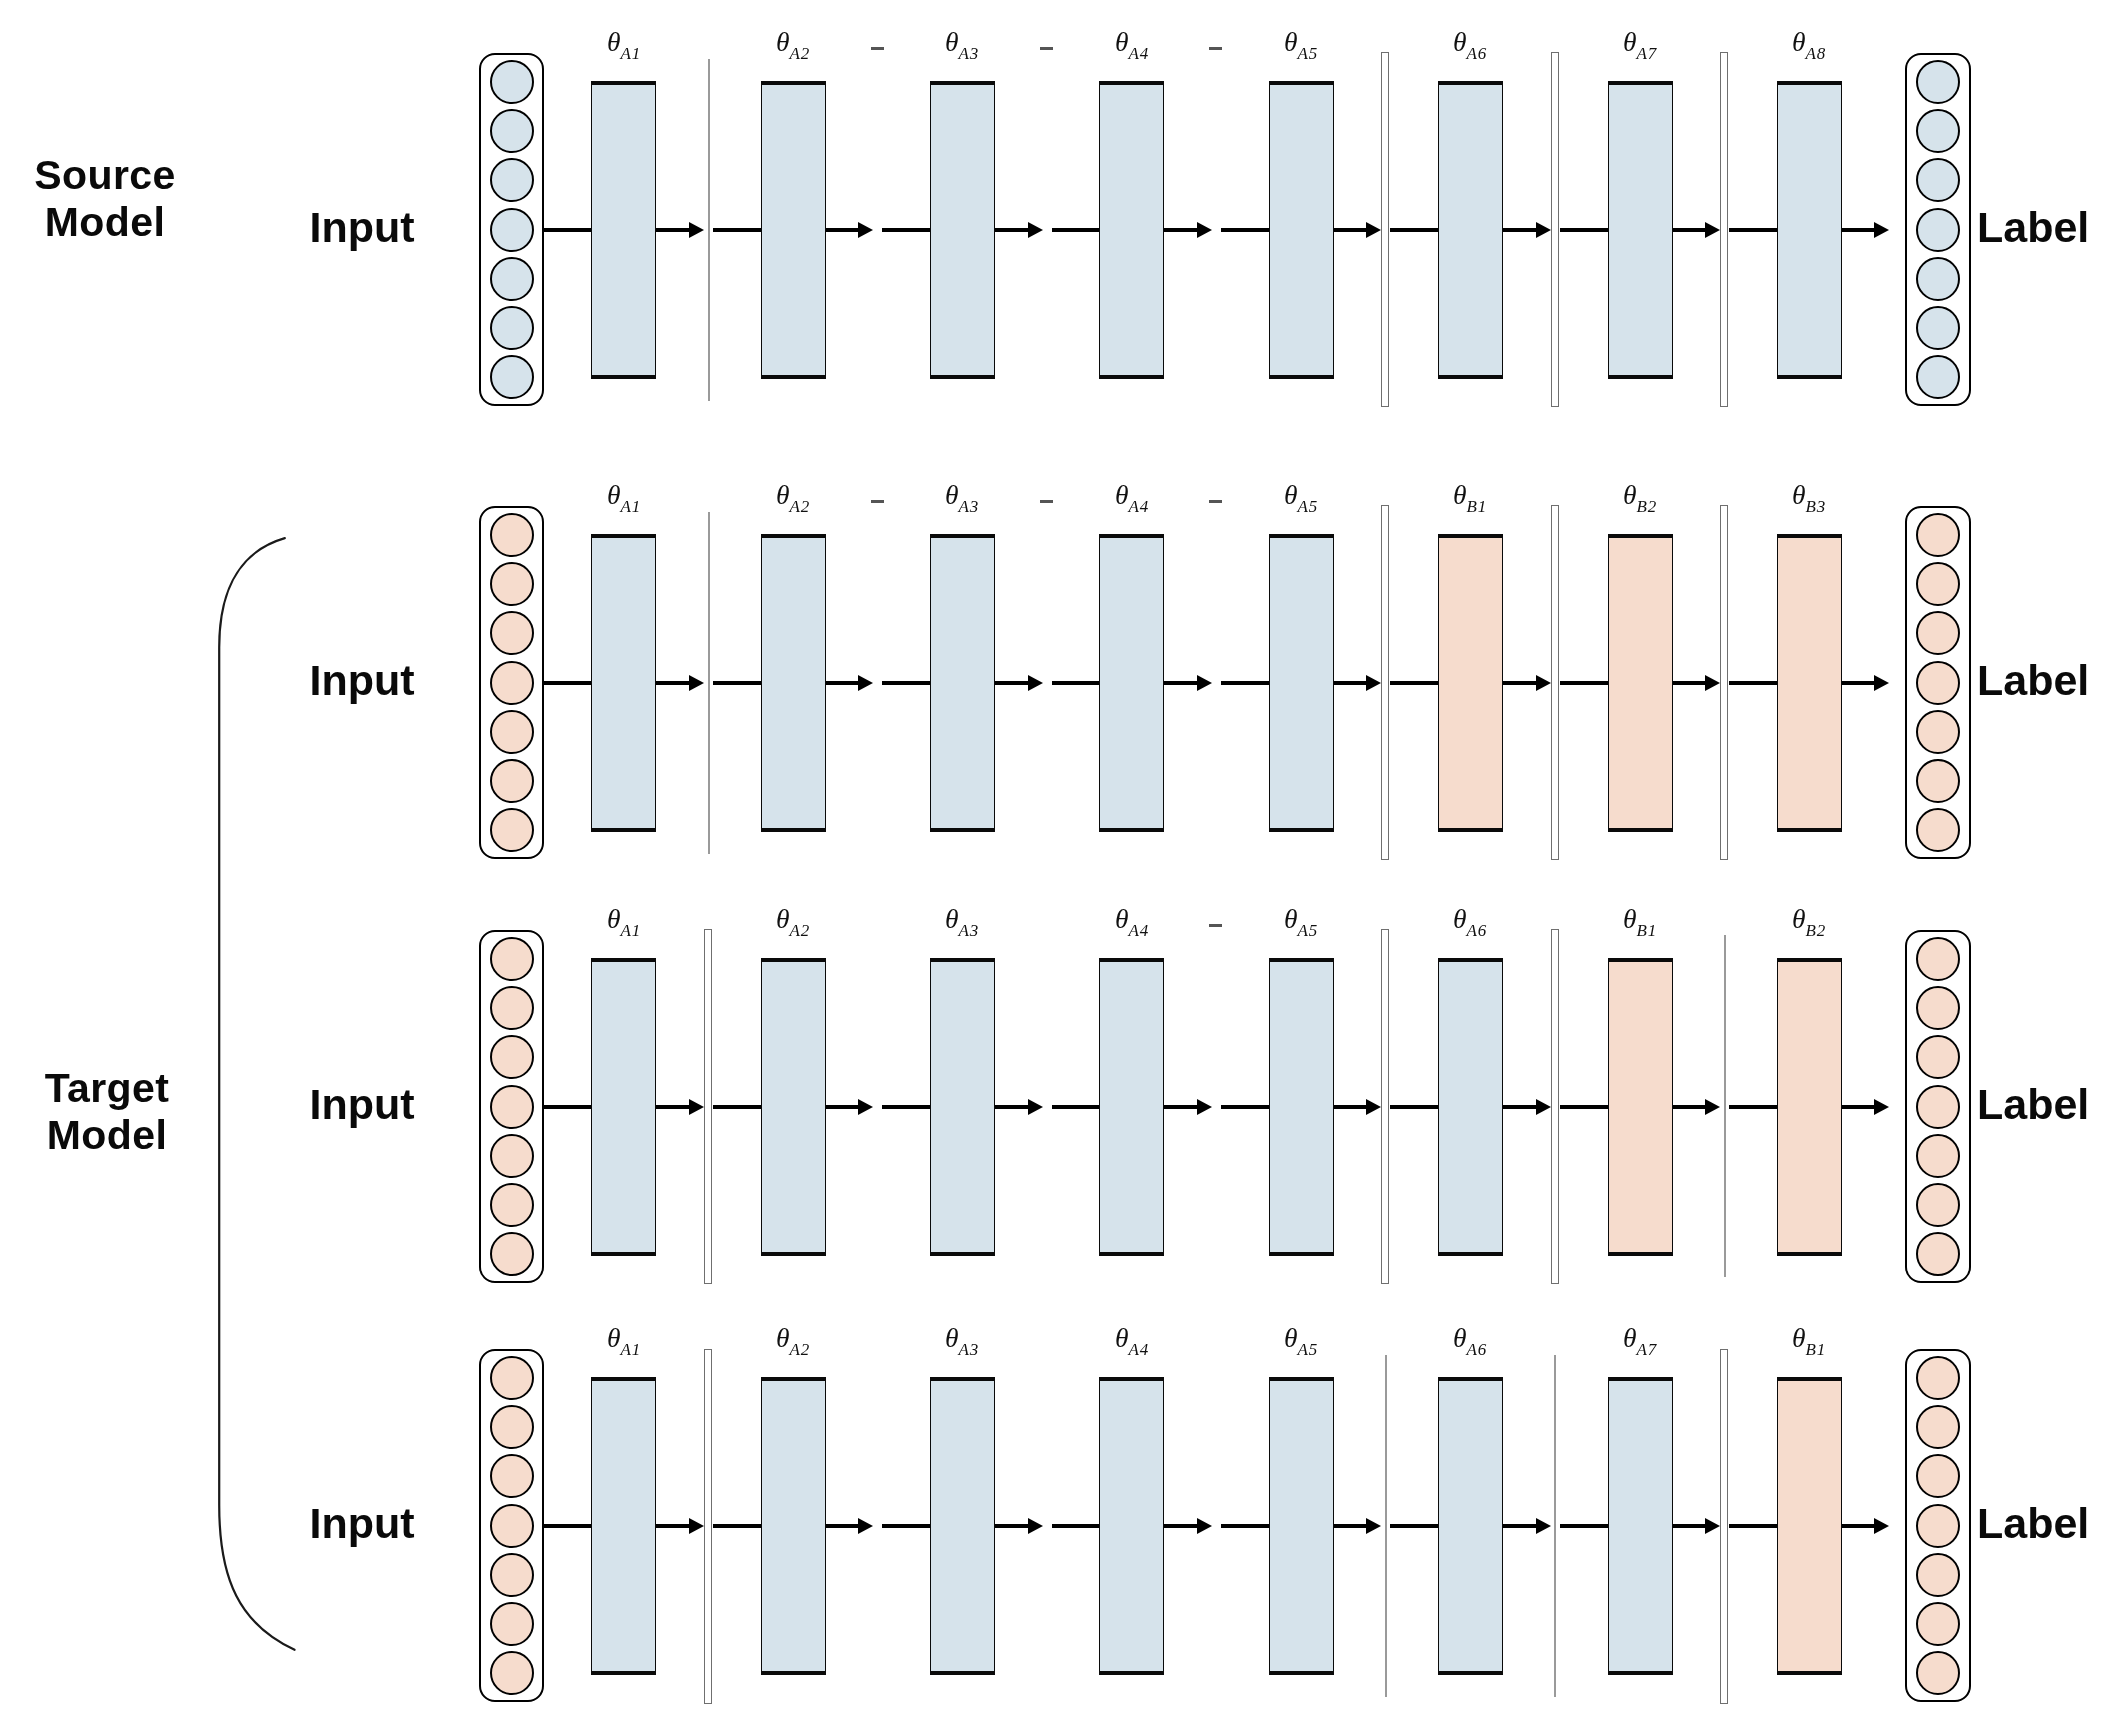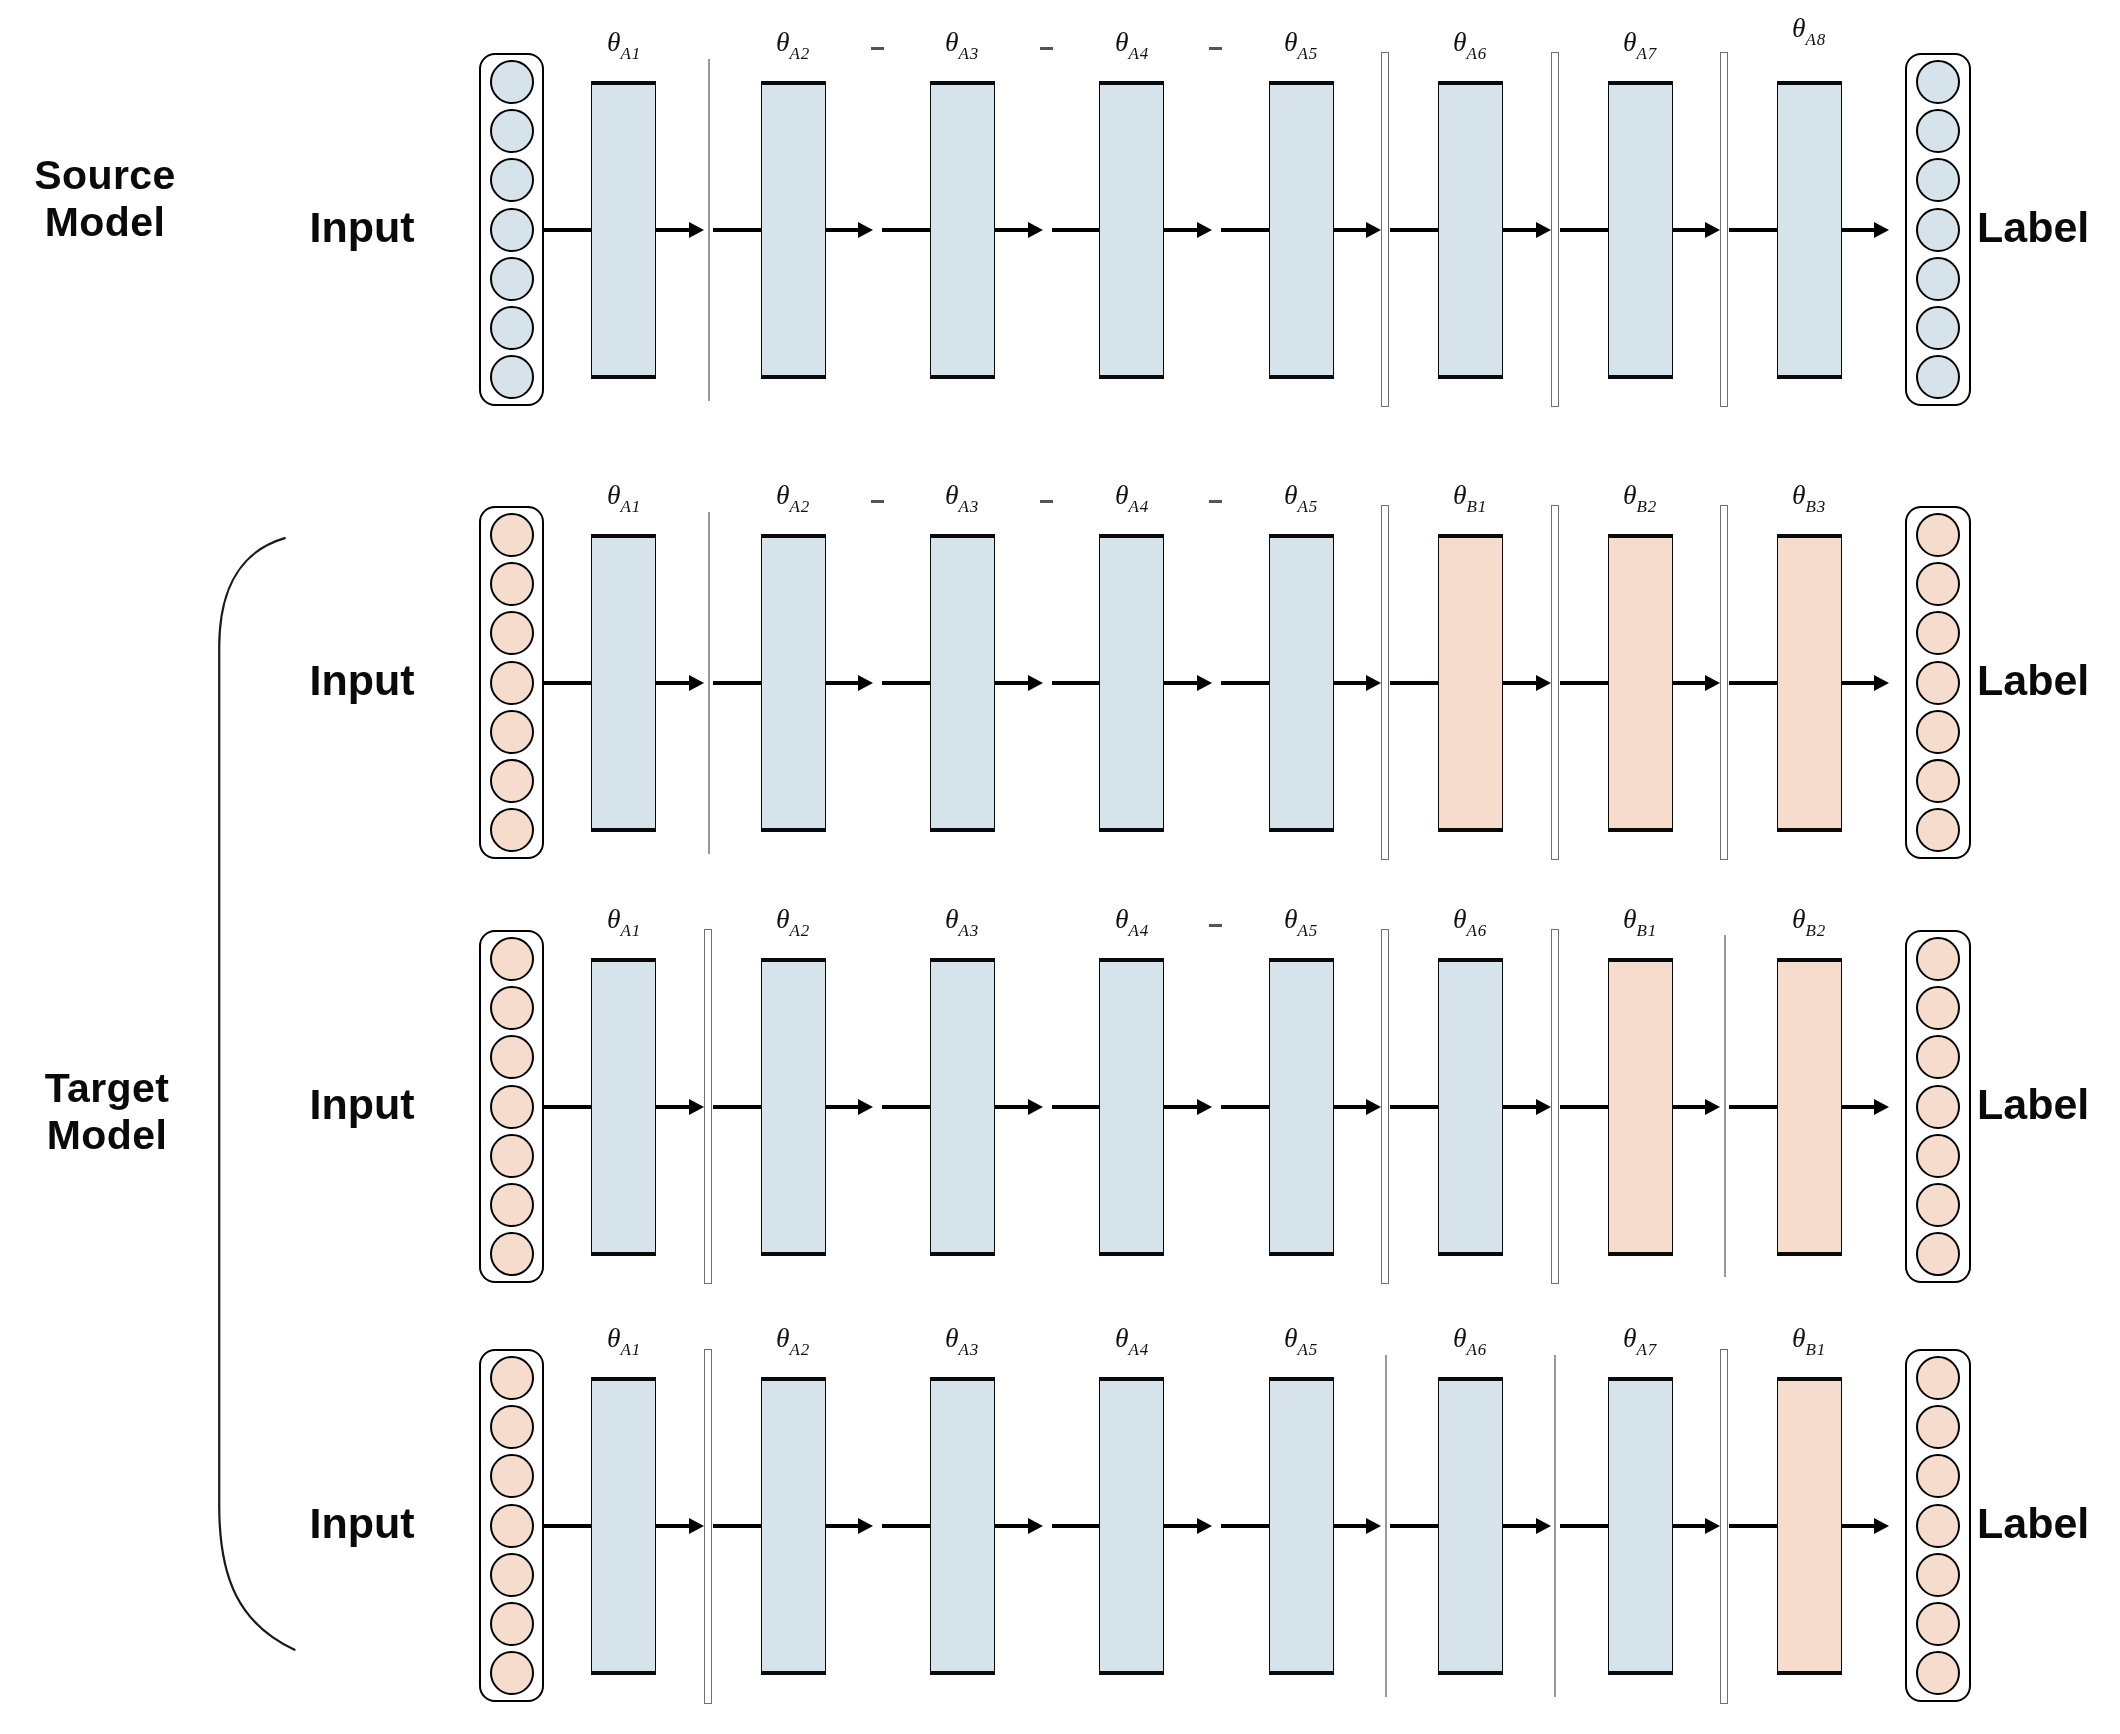--- a/index.html
+++ b/index.html
@@ -164,21 +164,21 @@
     <div class="theta-label" style="left: 1417px; top: 26px; width: 106px;"><span class="sym">θ</span><span class="sub">A6</span></div>
     <div class="sep-bar" style="left: 1551px; top: 52px; height: 355px;"></div>
     <div class="arrow-line" style="left: 1560px; top: 228px; width: 148px;"></div>
     <div class="arrow-head" style="left: 1705px; top: 222px;"></div>
     <div class="layer-rect" style="left: 1608px; top: 81px; width: 65px; height: 298px; background: rgb(214, 227, 235);"></div>
     <div class="theta-label" style="left: 1587px; top: 26px; width: 106px;"><span class="sym">θ</span><span class="sub">A7</span></div>
     <div class="sep-bar" style="left: 1720px; top: 52px; height: 355px;"></div>
     <div class="arrow-line" style="left: 1729px; top: 228px; width: 148px;"></div>
     <div class="arrow-head" style="left: 1874px; top: 222px;"></div>
     <div class="layer-rect" style="left: 1777px; top: 81px; width: 65px; height: 298px; background: rgb(214, 227, 235);"></div>
-    <div class="theta-label" style="left: 1756px; top: 12px; width: 106px; font-style: italic;"><span class="sym">θ</span><span class="sub">A8</span></div>
+    <div class="theta-label" style="left: 1756px; top: 26px; width: 106px; font-style: italic;"><span class="sym">θ</span><span class="sub">A8</span></div>
     <div class="node-col" style="left: 1905px; top: 53px; width: 66px; height: 353px;">
       <div class="node" style="background: rgb(214, 227, 235);"></div>
       <div class="node" style="background: rgb(214, 227, 235);"></div>
       <div class="node" style="background: rgb(214, 227, 235);"></div>
       <div class="node" style="background: rgb(214, 227, 235);"></div>
       <div class="node" style="background: rgb(214, 227, 235);"></div>
       <div class="node" style="background: rgb(214, 227, 235);"></div>
       <div class="node" style="background: rgb(214, 227, 235);"></div>
     </div>
     <div class="io-text" style="left: 1977px; top: 203px;">Label</div>

